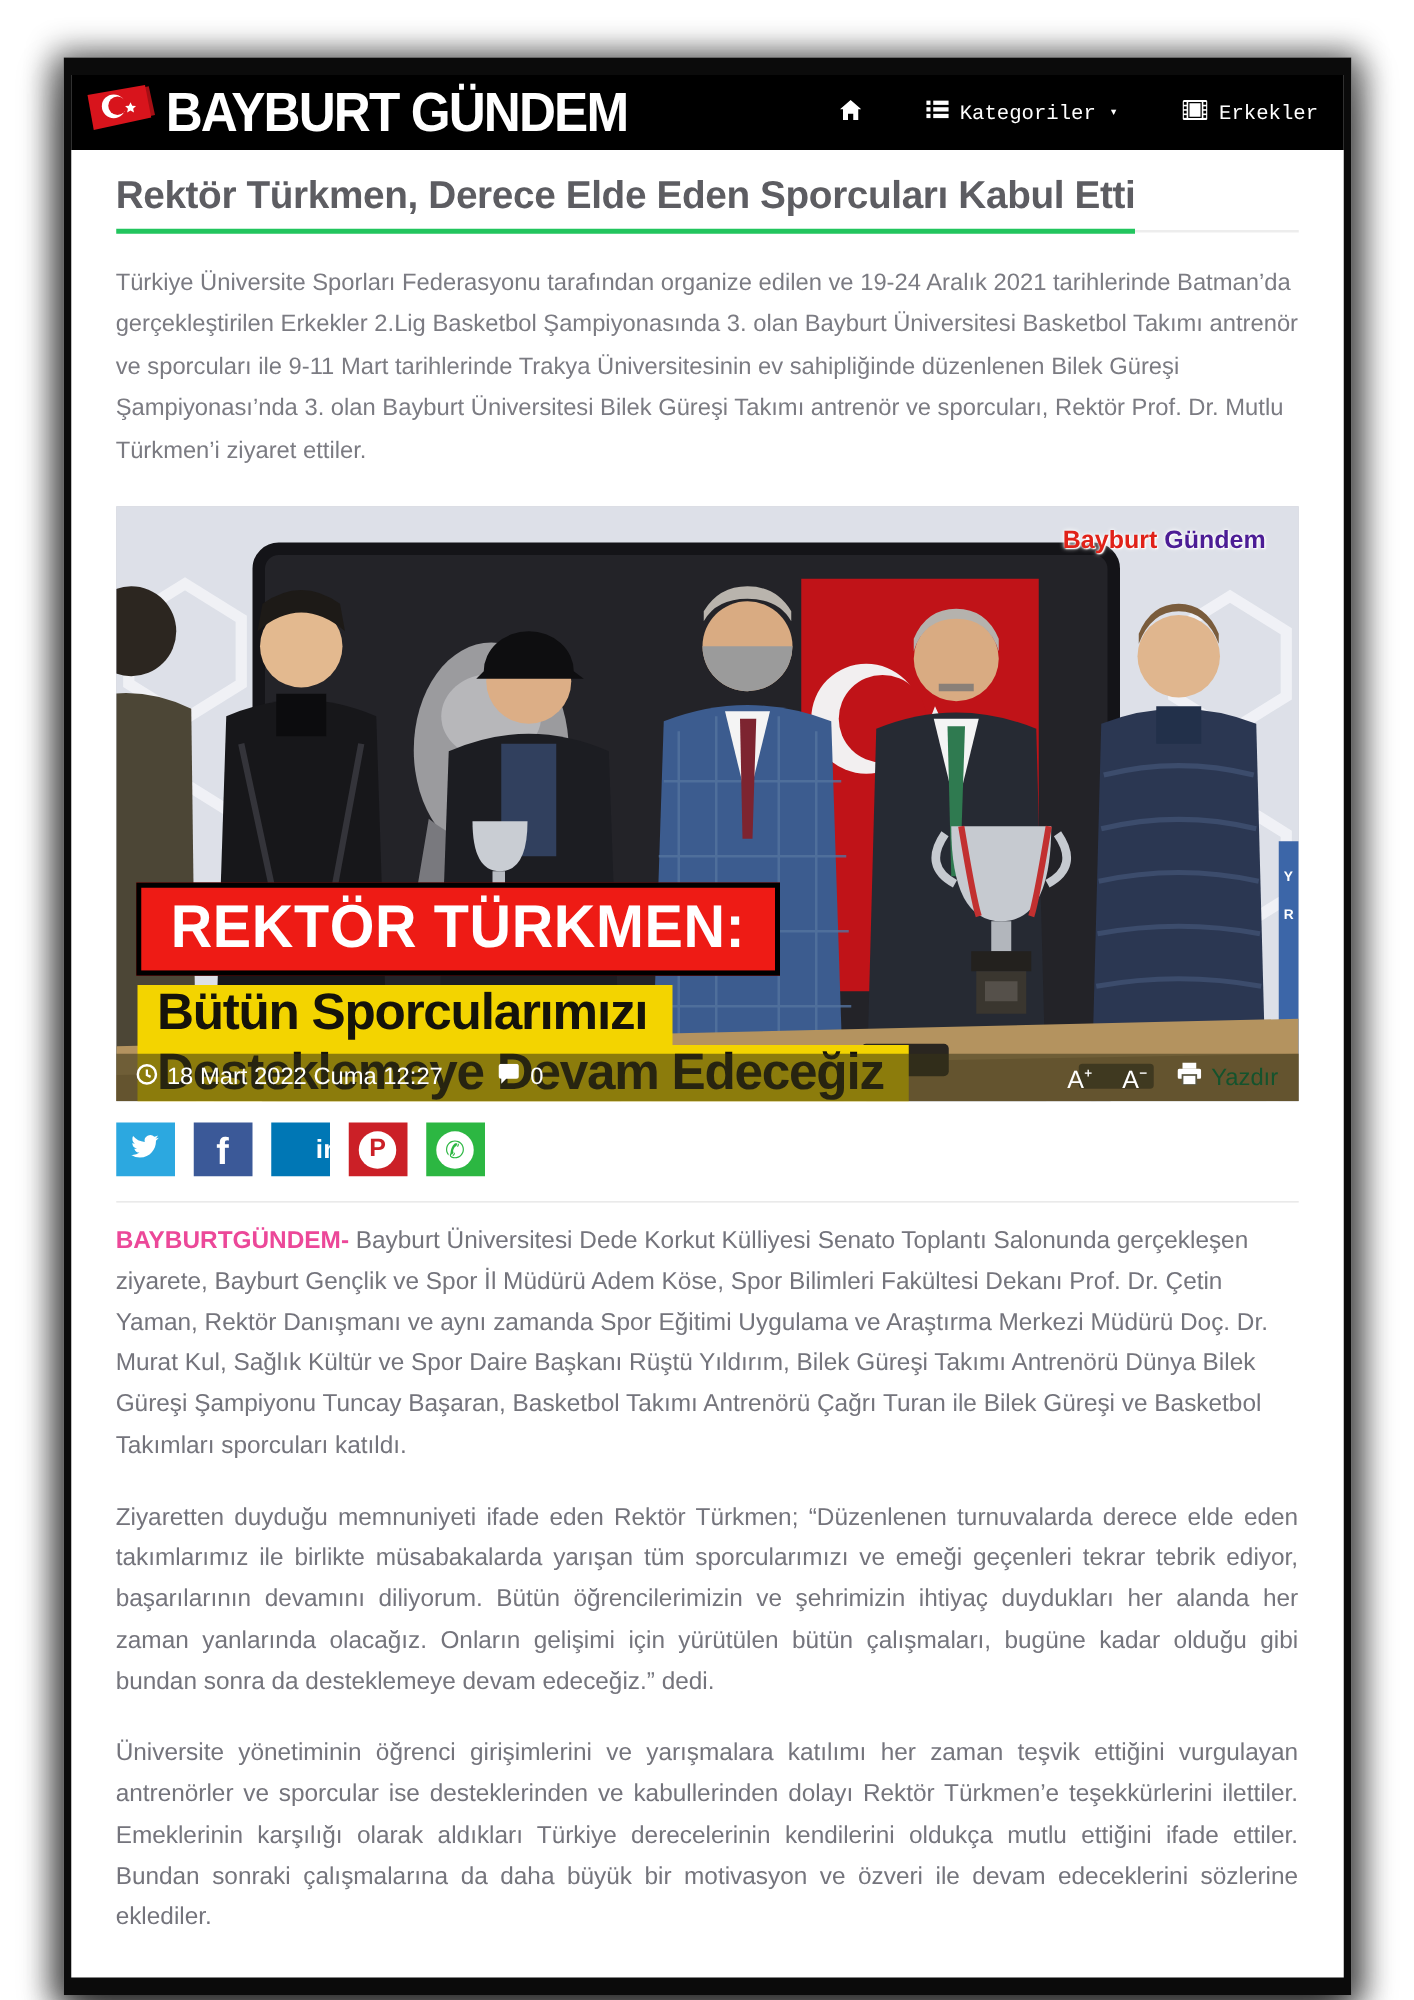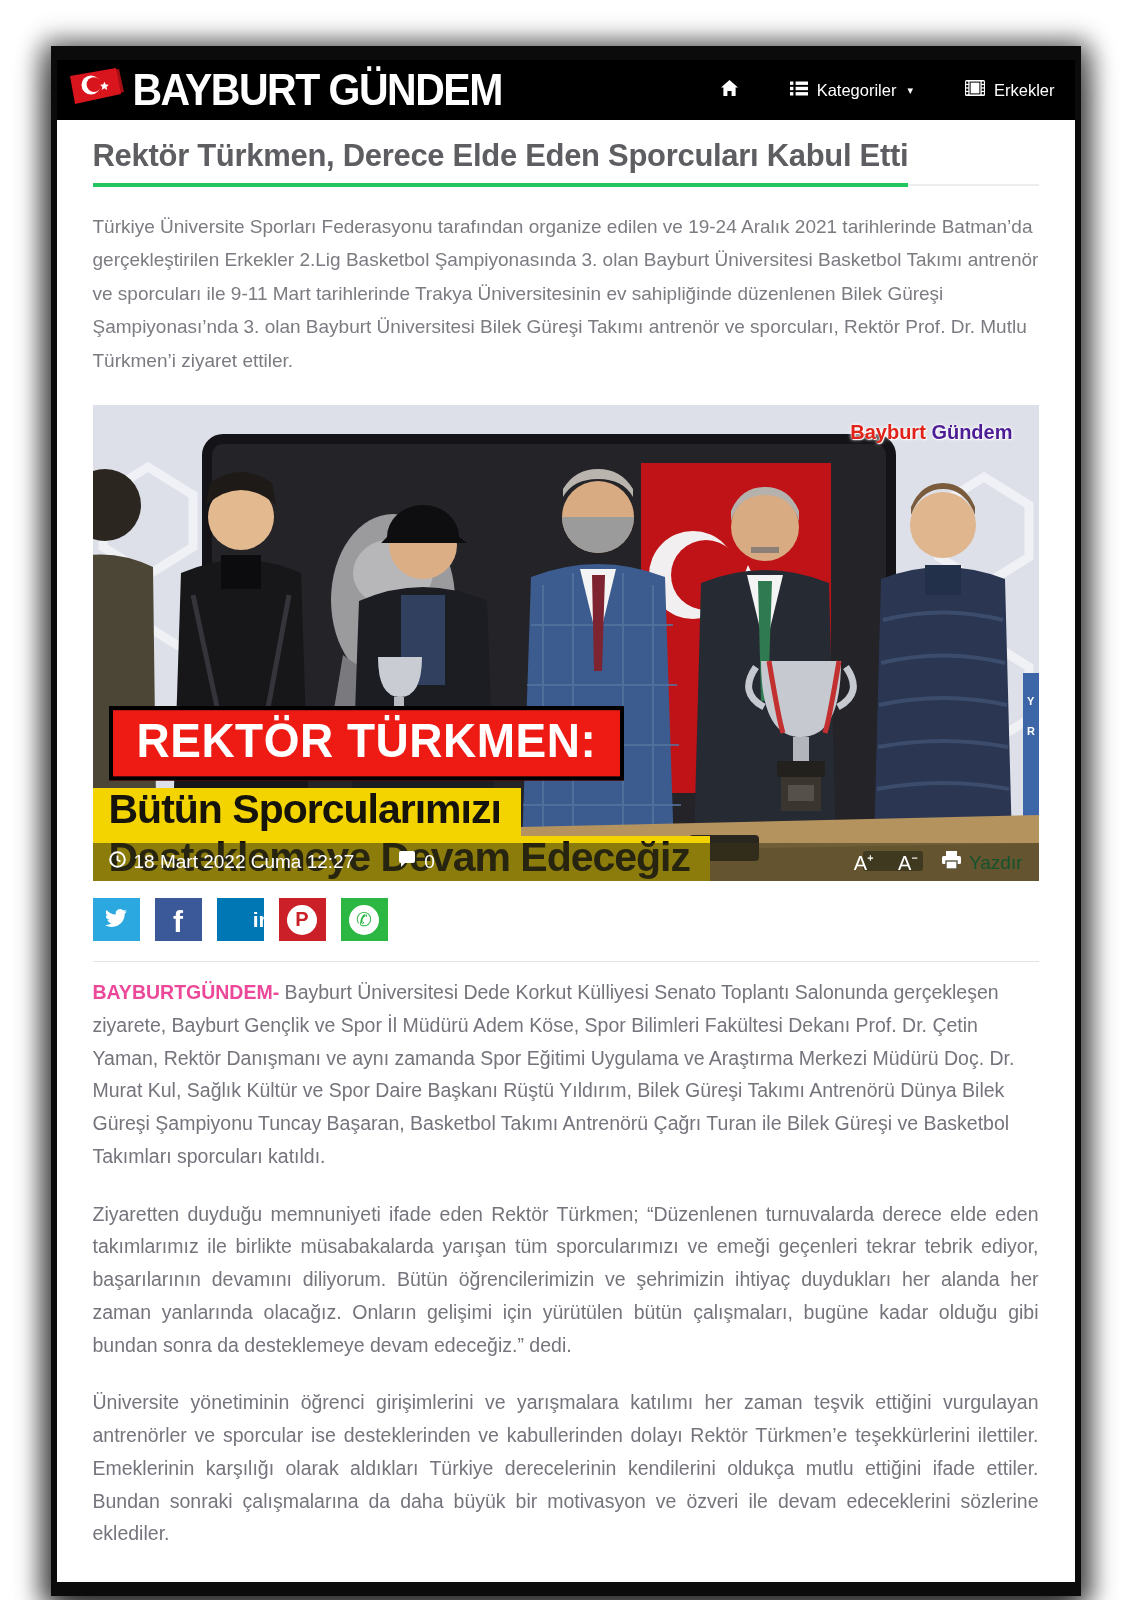--- a/index.html
+++ b/index.html
@@ -18,21 +18,21 @@
                 -14px 6px 22px rgba(0,0,0,0.28), 14px 6px 22px rgba(0,0,0,0.28);
   }
 
   
   .site-header {
     height:60px; background:#000; display:flex; align-items:center;
     padding:0 20px 0 10px; color:#fff;
   }
   .brand { display:flex; align-items:center; gap:4px; text-decoration:none; color:#fff; }
   .brand-text { font-size:41px; font-weight:800; letter-spacing:-1.5px; line-height:1; transform:scaleY(1.08); }
-  .main-nav { margin-left:auto; display:flex; align-items:center; gap:52px; }
+  .main-nav { margin-left:auto; display:flex; align-items:center; gap:52px;font-family:Liberation Mono, monospace; }
   .nav-item { display:flex; align-items:center; gap:9px; color:#fff; text-decoration:none;
               font-size:16.5px; cursor:pointer; }
   .caret { font-size:11px; margin-left:2px; }
 
   
   .content { padding:0 36px 26px; }
   h1.article-title { margin:0; padding-top:18px; font-size:31px; font-weight:700;
     color:#5d5d62; letter-spacing:-0.3px; position:relative; }
   h1.article-title::after { content:""; display:block; height:2px; background:#ededed; margin-top:-3px; }
   .title-text { display:inline-block; padding-bottom:9px; border-bottom:4px solid #22c55e; }
@@ -44,21 +44,21 @@
   .featured svg.photo { position:absolute; inset:0; }
   .watermark { position:absolute; top:16px; right:26px; font-size:20px; font-weight:700;
     text-shadow:0 0 2px #fff, 0 0 4px #fff, 1px 1px 1px #fff; z-index:3; }
   .wm-red { color:#e02219; }
   .wm-dark { color:#4c1d95; }
 
   .overlay-red { position:absolute; left:16px; top:301px; z-index:4;
     border:4px solid #000; color:#fff; font-size:46px; font-weight:800;
     letter-spacing:0.5px; padding:5px 24px 10px; line-height:1.05; white-space:nowrap;
     transform:scaleY(1.05); transform-origin:top left; }
-  .overlay-yellow { position:absolute; left:0; top:383px; z-index:4; display:flex;
+  .overlay-yellow { position:absolute; left:17px; top:383px; z-index:4; display:flex;
     flex-direction:column; align-items:flex-start; }
   .yline { display:inline-block; color:#15130a; font-size:41px; font-weight:800;
     letter-spacing:-1px; line-height:1.04; padding:0 20px 5px 16px; white-space:nowrap; }
 
   .photo-meta { position:absolute; left:0; right:0; bottom:0; height:38px; z-index:5;
     background:rgba(54,51,22,0.55); color:#fff; display:flex; align-items:center;
     gap:44px; padding:0 16px; font-size:19px; }
   .meta-item { display:flex; align-items:center; gap:8px; }
   .meta-right { margin-left:auto; display:flex; align-items:center; gap:24px; }
   .font-btn { color:#fff; text-decoration:none; font-size:20px; cursor:pointer; }

